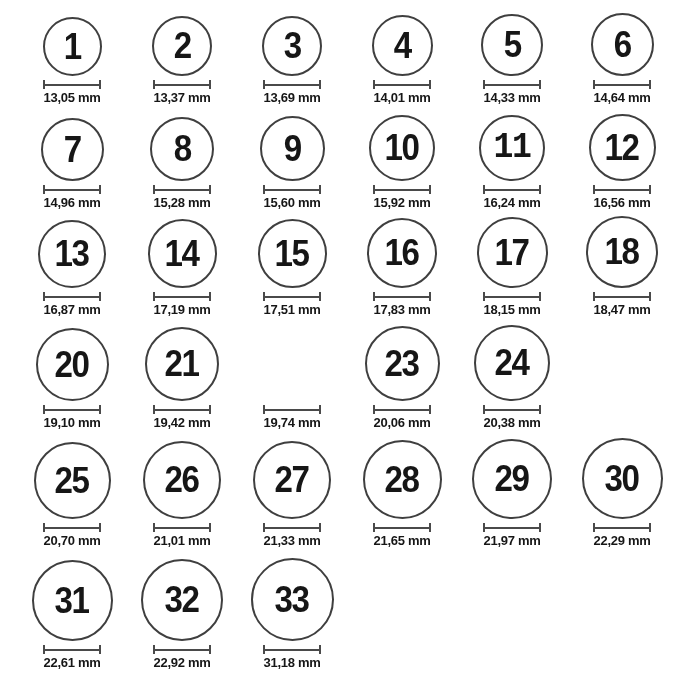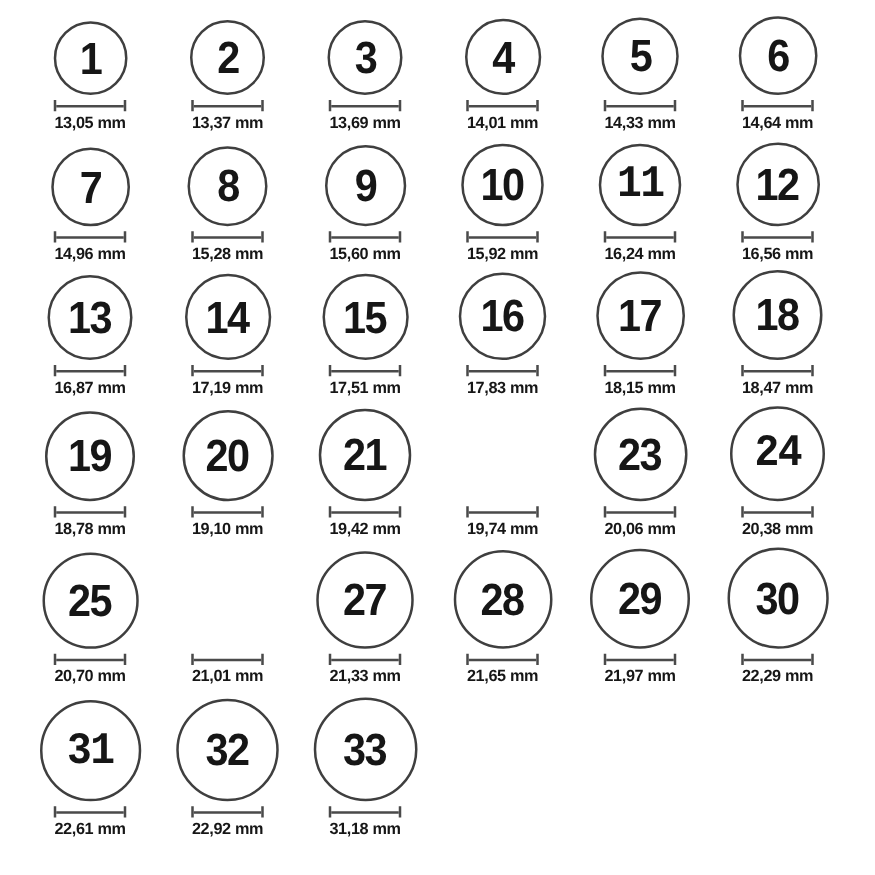--- a/index.html
+++ b/index.html
@@ -280,31 +280,20 @@
     <div class="measure">
       <span class="tick"></span>
       <span class="bar"></span>
       <span class="tick"></span>
     </div>
     <div class="dlabel">18,47 mm</div>
   </div>
     </div>
     <div class="row">
       <div class="cell">
-    <div class="circle" style="width: 72px; height: 72px;">
-      <span class="num">19</span>
-    </div>
-    <div class="measure">
-      <span class="tick"></span>
-      <span class="bar"></span>
-      <span class="tick"></span>
-    </div>
-    <div class="dlabel">18,78 mm</div>
-  </div>
-      <div class="cell">
     <div class="circle" style="width: 73px; height: 73px;">
       <span class="num">20</span>
     </div>
     <div class="measure">
       <span class="tick"></span>
       <span class="bar"></span>
       <span class="tick"></span>
     </div>
     <div class="dlabel">19,10 mm</div>
   </div>
@@ -332,21 +321,21 @@
       <span class="num">23</span>
     </div>
     <div class="measure">
       <span class="tick"></span>
       <span class="bar"></span>
       <span class="tick"></span>
     </div>
     <div class="dlabel">20,06 mm</div>
   </div>
       <div class="cell">
-    <div class="circle" style="width: 76px; height: 76px; font-family: Liberation Mono, monospace;">
+    <div class="circle" style="width: 76px; height: 76px;">
       <span class="num">24</span>
     </div>
     <div class="measure">
       <span class="tick"></span>
       <span class="bar"></span>
       <span class="tick"></span>
     </div>
     <div class="dlabel">20,38 mm</div>
   </div>
     </div>
@@ -356,20 +345,23 @@
       <span class="num">25</span>
     </div>
     <div class="measure">
       <span class="tick"></span>
       <span class="bar"></span>
       <span class="tick"></span>
     </div>
     <div class="dlabel">20,70 mm</div>
   </div>
       <div class="cell">
+    <div class="circle" style="width: 78px; height: 78px;">
+      <span class="num">26</span>
+    </div>
     <div class="measure">
       <span class="tick"></span>
       <span class="bar"></span>
       <span class="tick"></span>
     </div>
     <div class="dlabel">21,01 mm</div>
   </div>
       <div class="cell">
     <div class="circle" style="width: 78px; height: 78px;">
       <span class="num">27</span>
@@ -410,21 +402,21 @@
     <div class="measure">
       <span class="tick"></span>
       <span class="bar"></span>
       <span class="tick"></span>
     </div>
     <div class="dlabel">22,29 mm</div>
   </div>
     </div>
     <div class="row">
       <div class="cell">
-    <div class="circle" style="width: 81px; height: 81px; font-family: Liberation Mono, monospace;">
+    <div class="circle" style="width: 81px; height: 81px;">
       <span class="num">31</span>
     </div>
     <div class="measure">
       <span class="tick"></span>
       <span class="bar"></span>
       <span class="tick"></span>
     </div>
     <div class="dlabel">22,61 mm</div>
   </div>
       <div class="cell">

